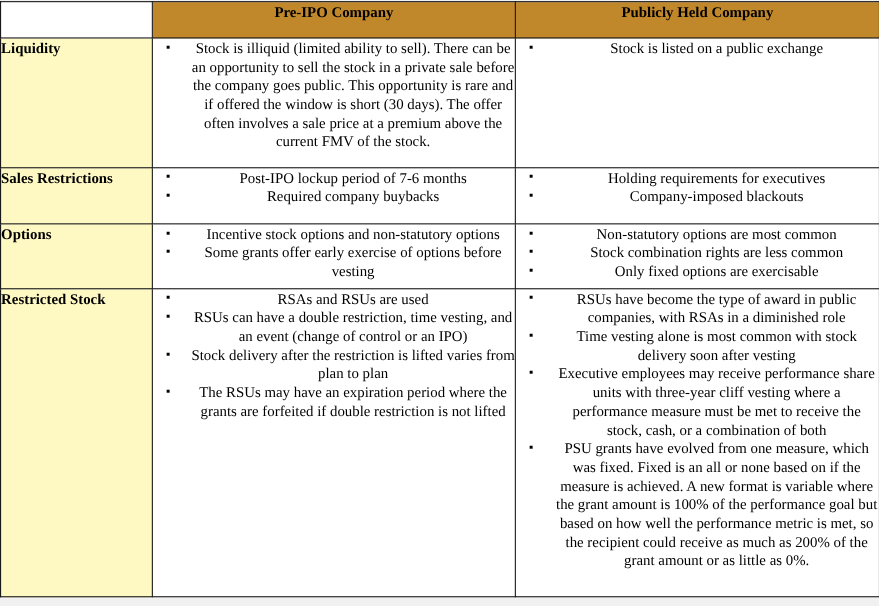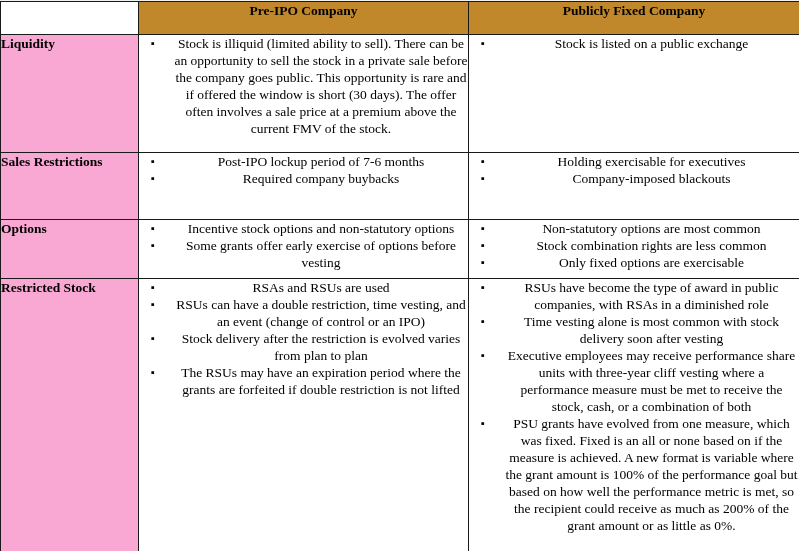--- a/index.html
+++ b/index.html
@@ -33,31 +33,31 @@
     font-size: 13.5px;
     line-height: 17px;
     padding: 0;
   }
   td.corner {
     border: none;
     background: #ffffff;
   }
   tr.hdr th { height: 33px; }
   tr.r-liquidity  th, tr.r-liquidity  td { height: 118px; }
-  tr.r-sales      th, tr.r-sales      td { height: 67px;  }
+  tr.r-sales      th, tr.r-sales      td { height: 51px;  }
   tr.r-options    th, tr.r-options    td { height: 59px; margin-top: 33px;  }
   tr.r-restricted th, tr.r-restricted td { height: 280px; }
   th.hcell {
     background: #c1872b;
     font-weight: bold;
     text-align: center;
     padding-top: 3px;
   }
   th.label {
-    background: #f9a8d4;
+    background: #fef9c3;
     font-weight: bold;
     text-align: left;
     padding: 2px 4px 0 4px;
   }
   td.cell {
     background: #ffffff;
     padding: 3px 4px 0 0;
   }
   td.cell ul {
     list-style: none;
@@ -85,21 +85,21 @@
     <colgroup>
         <col class="c0">
         <col class="c1">
         <col class="c2">
       </colgroup>
 
     <tbody>
         <tr class="hdr">
       <td class="corner"></td>
       <th class="hcell">Pre-IPO Company</th>
-      <th class="hcell">Publicly Fixed Company</th>
+      <th class="hcell">Publicly Held Company</th>
     </tr>
 
     <tr class="r-liquidity">
       <th class="label">Liquidity</th>
       <td class="cell">
         <ul>
           <li>
                 <span class="sq">▪</span>
                 <span class="t">Stock is illiquid (limited ability to sell). There can be an opportunity to sell the stock in a private sale before the company goes public. This opportunity is rare and if offered the window is short (30 days). The offer often involves a sale price at a premium above the current FMV of the stock.</span>
               </li>
@@ -126,21 +126,21 @@
           <li>
                 <span class="sq">▪</span>
                 <span class="t">Required company buybacks</span>
               </li>
         </ul>
       </td>
       <td class="cell">
         <ul>
           <li>
                 <span class="sq">▪</span>
-                <span class="t">Holding exercisable for executives</span>
+                <span class="t">Holding requirements for executives</span>
               </li>
           <li>
                 <span class="sq">▪</span>
                 <span class="t">Company-imposed blackouts</span>
               </li>
         </ul>
       </td>
     </tr>
 
     <tr class="r-options">
@@ -182,21 +182,21 @@
           <li>
                 <span class="sq">▪</span>
                 <span class="t">RSAs and RSUs are used</span>
               </li>
           <li>
                 <span class="sq">▪</span>
                 <span class="t">RSUs can have a double restriction, time vesting, and an event (change of control or an IPO)</span>
               </li>
           <li>
                 <span class="sq">▪</span>
-                <span class="t">Stock delivery after the restriction is evolved varies from plan to plan</span>
+                <span class="t">Stock delivery after the restriction is lifted varies from plan to plan</span>
               </li>
           <li>
                 <span class="sq">▪</span>
                 <span class="t">The RSUs may have an expiration period where the grants are forfeited if double restriction is not lifted</span>
               </li>
         </ul>
       </td>
       <td class="cell">
         <ul>
           <li>

